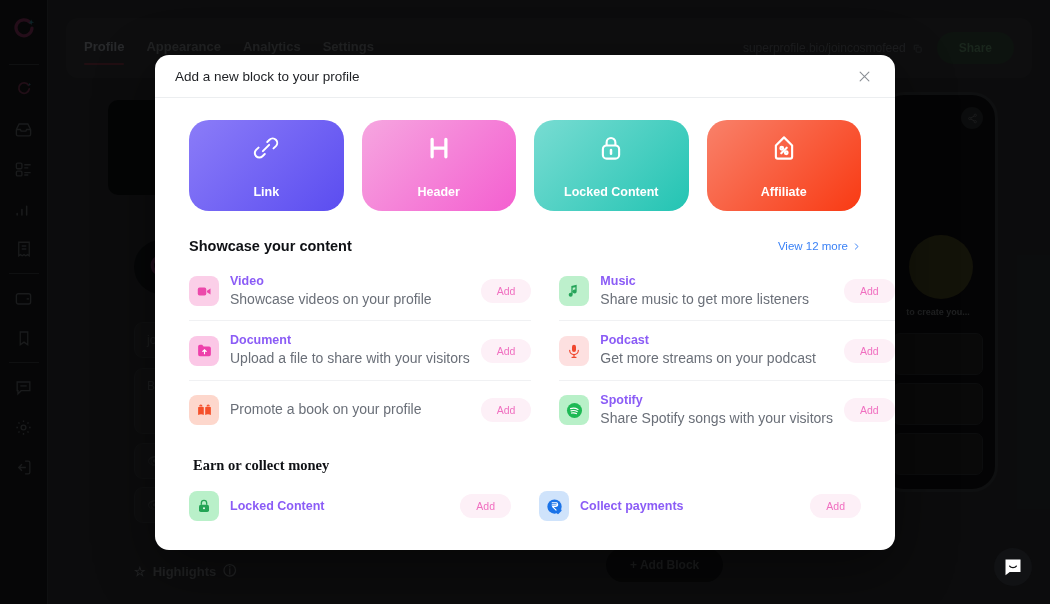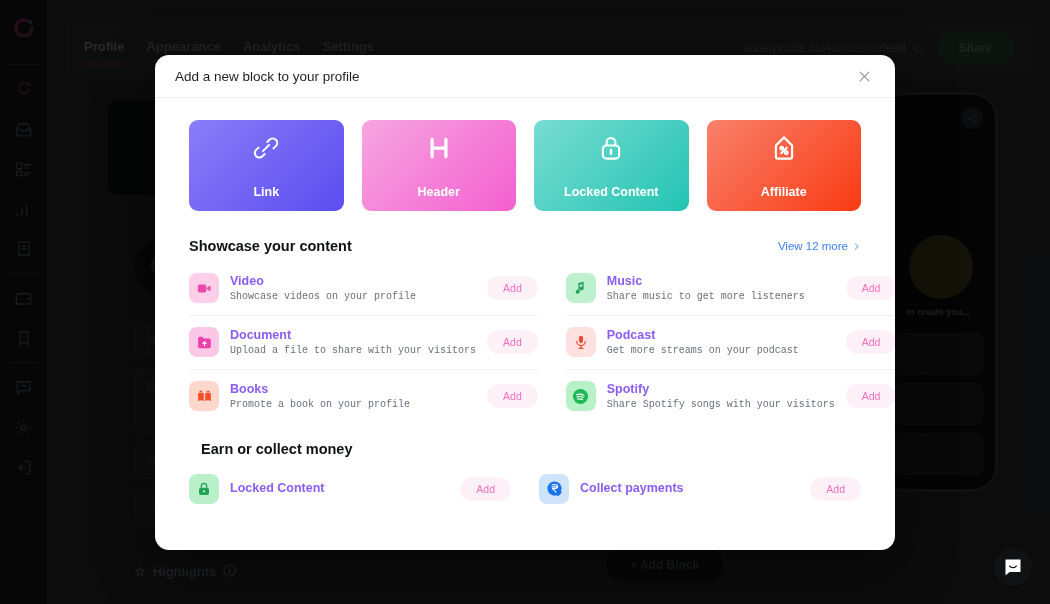--- a/index.html
+++ b/index.html
@@ -111,21 +111,21 @@
   }
   .modal-title { font-size: 13.5px; color: #1d1f23; font-weight: 400; }
   .modal-close {
     margin-left: auto; width: 26px; height: 26px; color: #8b9096;
     display: flex; align-items: center; justify-content: center; cursor: pointer;
   }
   .modal-body { flex: 1; overflow: hidden; padding: 22px 34px 0 34px; }
 
   .cards { display: flex; gap: 18px; }
   .card {
-    flex: 1; height: 91px; border-radius: 9px; cursor: pointer;
+    flex: 1; height: 91px; border-radius: 20px; cursor: pointer;
     display: flex; flex-direction: column; align-items: center; justify-content: center;
     gap: 22px; color: #fff;
   }
   .card-label { font-size: 12.5px; font-weight: 700; }
 
   .section-head {
     display: flex; margin: 27px 0 8px 0;
   }
   .section-title { font-size: 14.5px; font-weight: 700; color: #0f1115; }
   .view-more {
@@ -138,26 +138,26 @@
     display: flex; align-items: center; gap: 11px;
     padding: 11px 0; border-bottom: 1px solid #f0f1f3; cursor: pointer;
   }
   .row.nb { border-bottom: none; }
   .tile {
     width: 30px; height: 30px; border-radius: 8px; flex: none;
     display: flex; align-items: center; justify-content: center;
   }
   .row-text { min-width: 0; flex: 1; }
   .row-title { font-size: 12.5px; font-weight: 700; color: #8b5cf6; line-height: 1.35; }
-  .row-desc { font-size: 10px; color: #6a6f78; line-height: 1.4; white-space: nowrap; font-family: Liberation Mono, monospace; }
+  .row-desc { font-size: 14px; color: #6a6f78; line-height: 1.4; white-space: nowrap; }
   .add-btn {
     flex: none; background: #fdf0f7; color: #f06fc0; font-size: 10.5px;
     padding: 6px 16px; border-radius: 12px; cursor: pointer;
   }
-  .sec2 { margin: 18px 0 6px 12px; }
+  .sec2 { margin: 18px 0 6px 4px; font-family: Liberation Serif, serif; }
 </style>
 </head>
 <body>
 
 <div id="root">
 
   <div class="bg-layer">
 
     <div class="sidebar">
       <div class="sb-logo">
@@ -421,21 +421,20 @@
 
         <div class="row nb">
           <div class="tile" style="background:#fdd7cc">
             <svg width="17" height="17" viewBox="0 0 24 24" fill="#f5502a">
                 <path d="M3 7.5c2.8-1.6 5.4-1.6 8 0v11c-2.6-1.6-5.2-1.6-8 0z"></path>
                 <path d="M21 7.5c-2.8-1.6-5.4-1.6-8 0v11c2.6-1.6 5.2-1.6 8 0z"></path>
                 <path d="M5.5 5.2c.8-1.2 1.8-1.2 2.6 0M15.9 5.2c.8-1.2 1.8-1.2 2.6 0" stroke="#f5502a" stroke-width="1.6" stroke-linecap="round"></path>
               </svg>
           </div>
           <div class="row-text">
-            <div class="row-title">Books</div>
             <div class="row-desc">Promote a book on your profile</div>
           </div>
           <div class="add-btn">Add</div>
         </div>
 
         <div class="row nb">
           <div class="tile" style="background:#b8f0c8">
             <svg width="19" height="19" viewBox="0 0 24 24">
                 <circle cx="12" cy="12" r="9.5" fill="#1db954"></circle>
                 <path d="M7 9.6c3.2-.9 6.6-.6 9.4 1M7.6 12.4c2.7-.7 5.5-.4 7.8.9M8.2 15.2c2.2-.5 4.4-.3 6.2.7" stroke="#fff" stroke-width="1.5" fill="none" stroke-linecap="round"></path>

